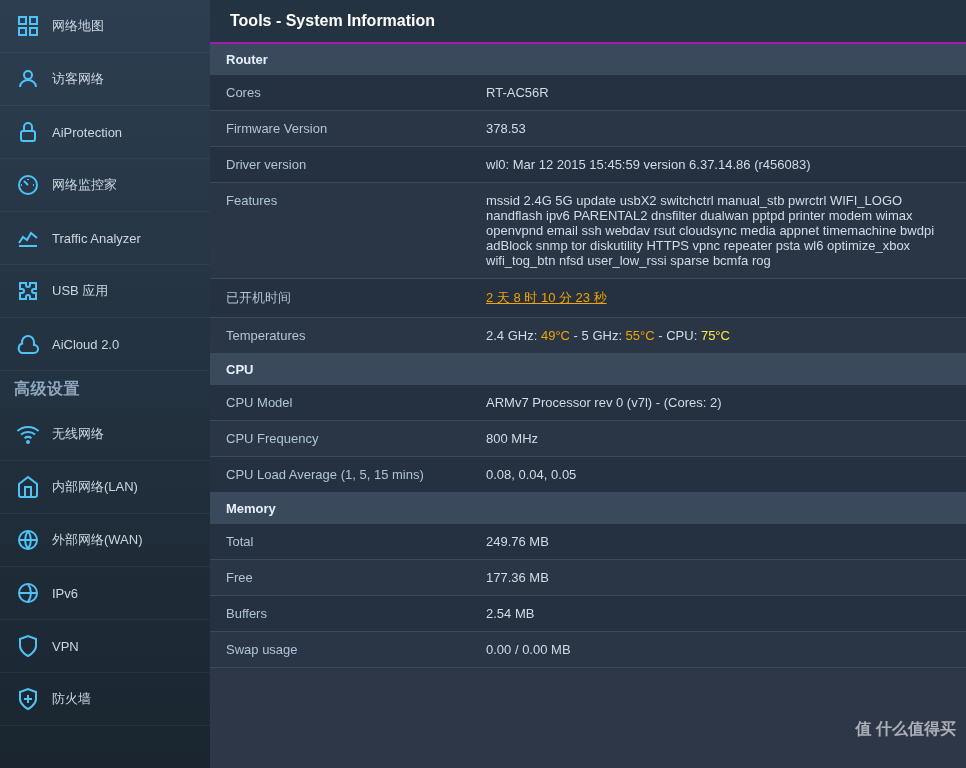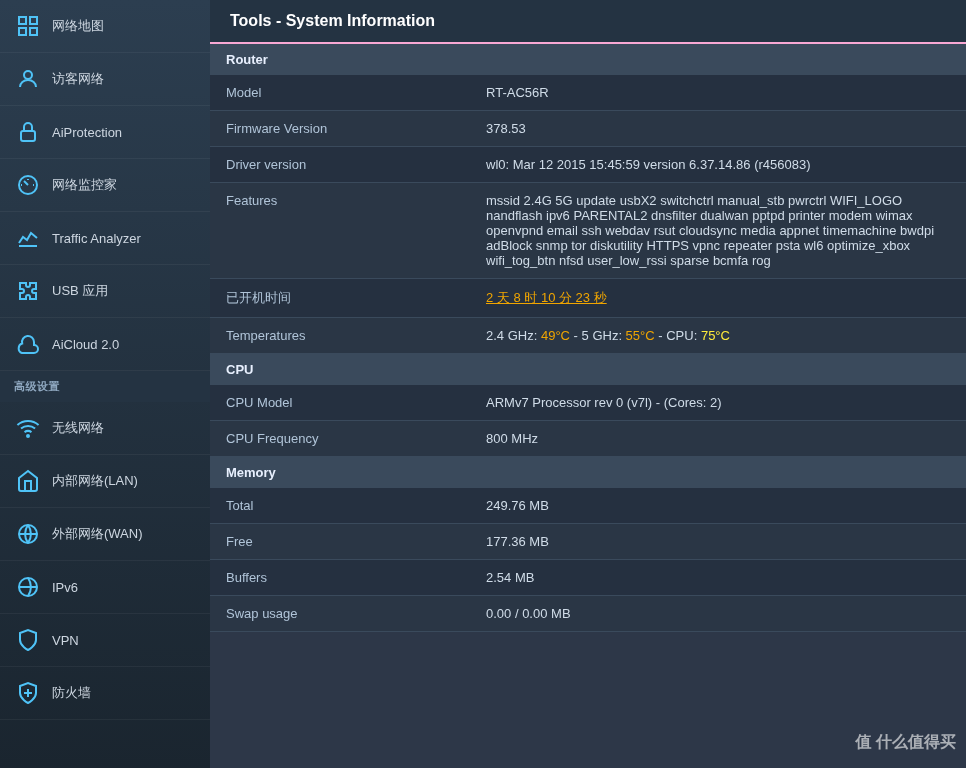--- a/index.html
+++ b/index.html
@@ -37,41 +37,41 @@
       flex-shrink: 0;
     }
     .sidebar-icon svg { width: 24px; height: 24px; }
 
     .sidebar-label { font-size: 13px; font-weight: 500; }
 
     .sidebar-section-header {
       background: #243342;
       color: #8fa8c0;
       padding: 8px 14px;
-      font-size: 11px;
+      font-size: 16px;
       font-weight: bold;
       letter-spacing: 0.5px;
     }
 
     
     .main {
       flex: 1;
       background: #2d3748;
       display: flex;
       flex-direction: column;
       overflow-y: auto;
     }
 
     .page-title {
       background: #243342;
       color: #fff;
       padding: 12px 20px;
       font-size: 16px;
       font-weight: bold;
-      border-bottom: 2px solid #f9a8d4;
+      border-bottom: 2px solid #a21caf;
     }
 
     .content-area {
       padding: 0;
       flex: 1;
     }
 
     
     .section-header {
       background: #3a4a5c;
@@ -100,21 +100,21 @@
     }
 
     .highlight-orange { color: #f0a500; }
     .highlight-yellow { color: #ffeb3b; }
 
     .uptime-value { color: #f0a500; text-decoration: underline; }
 
     
     .watermark {
       position: fixed;
-      bottom: 15px;
+      bottom: 28px;
       right: 10px;
       color: rgba(255,255,255,0.6);
       font-size: 16px;
       font-weight: bold;
       pointer-events: none;
     }
   </style>
 </head>
 <body>
 
@@ -263,21 +263,21 @@
 
 <main class="main">
   <div class="page-title">Tools - System Information</div>
 
   <div class="content-area">
 
     <div class="section-header">Router</div>
     <table class="info-table">
       <tbody>
         <tr class="info-row">
-          <td class="info-label">Model</td>
+          <td class="info-label">Cores</td>
           <td class="info-value">RT-AC56R</td>
         </tr>
         <tr class="info-row">
           <td class="info-label">Firmware Version</td>
           <td class="info-value">378.53</td>
         </tr>
         <tr class="info-row">
           <td class="info-label">Driver version</td>
           <td class="info-value">wl0: Mar 12 2015 15:45:59 version 6.37.14.86 (r456083)</td>
         </tr>
@@ -304,20 +304,24 @@
     <table class="info-table">
       <tbody>
         <tr class="info-row">
           <td class="info-label">CPU Model</td>
           <td class="info-value">ARMv7 Processor rev 0 (v7l)  -  (Cores: 2)</td>
         </tr>
         <tr class="info-row">
           <td class="info-label">CPU Frequency</td>
           <td class="info-value">800 MHz</td>
         </tr>
+        <tr class="info-row">
+          <td class="info-label">CPU Load Average (1, 5, 15 mins)</td>
+          <td class="info-value">0.08,  0.04,  0.05</td>
+        </tr>
       </tbody>
     </table>
 
     <div class="section-header">Memory</div>
     <table class="info-table">
       <tbody>
         <tr class="info-row">
           <td class="info-label">Total</td>
           <td class="info-value">249.76 MB</td>
         </tr>

